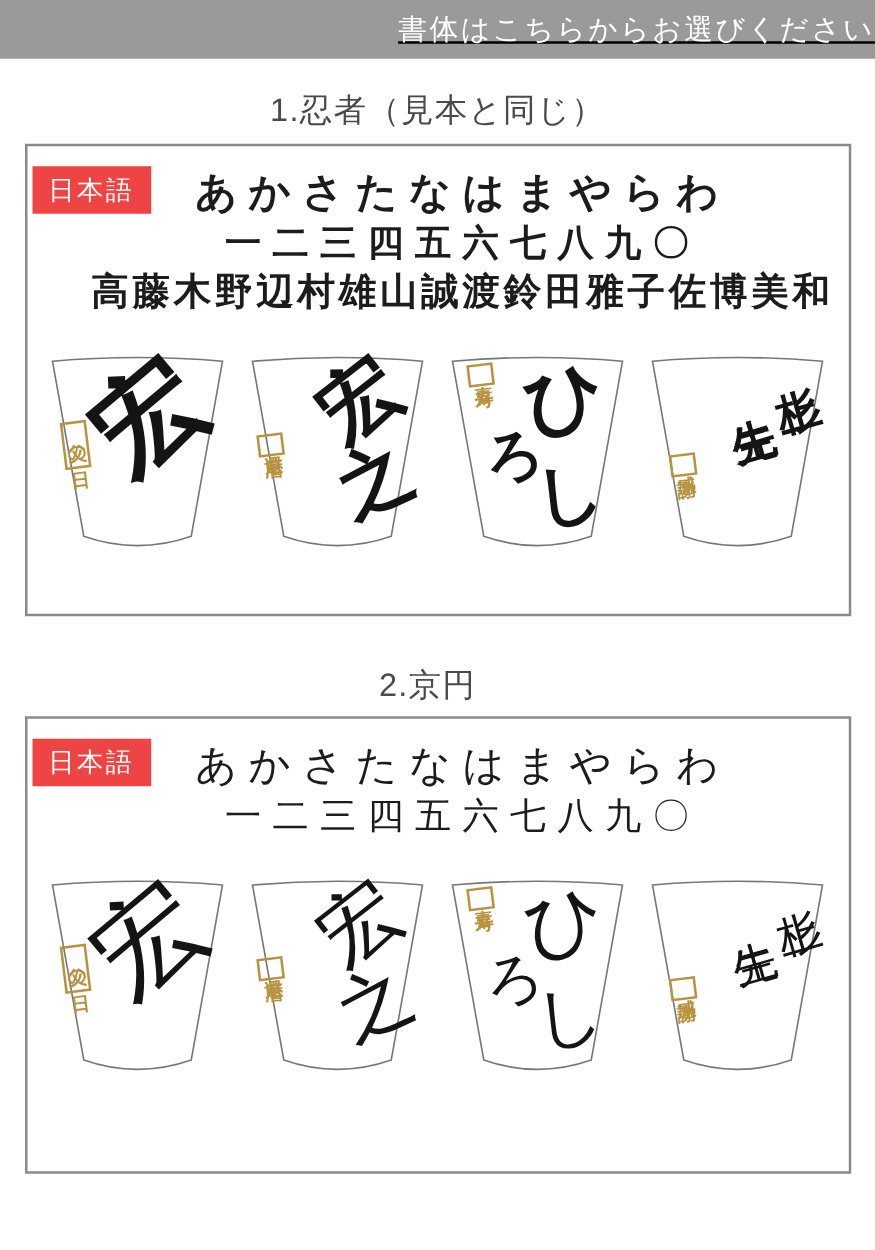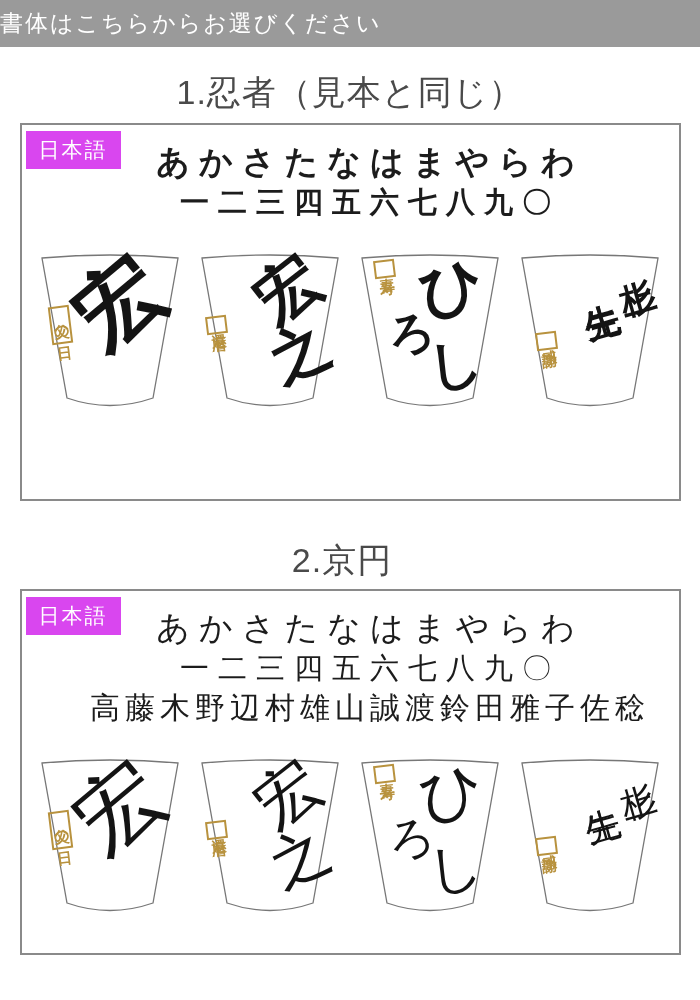--- a/index.html
+++ b/index.html
@@ -1,43 +1,43 @@
 <!DOCTYPE html>
 <html><head>
 <meta charset="utf-8">
 <style>
   * { box-sizing: border-box; margin: 0; padding: 0; }
   html, body { width: 700px; background: #ffffff; font-family: "Liberation Sans", sans-serif; }
   body { height: 1000px; overflow: hidden; }
 
   .header-bar {
     width: 700px; height: 47px; background: #9a9a9a;
-    display: flex; align-items: center; justify-content: flex-start;
+    display: flex; align-items: center; justify-content: flex-end; text-decoration: underline;
   }
   .header-bar .htitle {
     color: #ffffff; font-size: 23px; letter-spacing: 2px; font-weight: 400;
   }
 
   .section-title {
-    text-align: center; font-size: 34px; font-weight: 400; color: #4a4a4a;
+    text-align: center; font-size: 26px; font-weight: 400; color: #4a4a4a;
     line-height: 1; letter-spacing: 1px;
   }
   #title-1 { margin: 28px 0 14px 0; }
   #title-2 { margin: 42px 16px 12px 0; }
 
   .sample-box {
     position: relative; margin: 0 auto; width: 661px;
     border: 2px solid #8a8a8a; background: #ffffff; overflow: hidden;
   }
   #box-1 { height: 378px; }
   #box-2 { height: 366px; }
 
   .lang-badge {
-    position: absolute; top: 6px; left: 4px;
-    background: #d946ef; color: #ffffff; font-size: 21px;
+    position: absolute; top: 16px; left: 4px;
+    background: #ef4444; color: #ffffff; font-size: 21px;
     padding: 5px 13px; letter-spacing: 2px;
   }
 
   .sample-line {
     text-align: center; color: #1c1c1c;
     font-family: "DejaVu Serif", "Liberation Serif", serif;
     line-height: 1.3; white-space: nowrap; margin-left: 40px;
   }
   .line-kana    { margin-top: 16px; font-size: 33px; letter-spacing: 9px; }
   .line-numbers { font-size: 29px; letter-spacing: 9px; }
@@ -95,20 +95,21 @@
 <div class="header-bar">
   <span class="htitle">書体はこちらからお選びください</span>
 </div>
 
 <h2 class="section-title" id="title-1">1.忍者（見本と同じ）</h2>
 
 <div class="sample-box ninja" id="box-1">
   <span class="lang-badge">日本語</span>
   <div class="sample-line line-kana">あかさたなはまやらわ</div>
   <div class="sample-line line-numbers">一二三四五六七八九〇</div>
+  <div class="sample-line line-kanji">高藤木野辺村雄山誠渡鈴田雅子佐博美和</div>
 
   <div class="cups-row">
     <div class="cup cup-1">
       <svg width="152" height="170" viewBox="0 0 152 170">
         <path d="M8 10 Q76 4 144 10 L119 150 Q76 165 33 150 Z" fill="#ffffff" stroke="#777777" stroke-width="1.3"></path>
       </svg>
       <span class="stamp">父の日</span>
       <span class="main m-a">宏</span>
     </div>
     <div class="cup cup-2">
@@ -138,21 +139,20 @@
     </div>
   </div>
 </div>
 
 <h2 class="section-title" id="title-2">2.京円</h2>
 
 <div class="sample-box kyoen" id="box-2">
   <span class="lang-badge">日本語</span>
   <div class="sample-line line-kana">あかさたなはまやらわ</div>
   <div class="sample-line line-numbers">一二三四五六七八九〇</div>
-  <div class="sample-line line-kanji">高藤木野辺村雄山誠渡鈴田雅子佐稔</div>
 
   <div class="cups-row">
     <div class="cup cup-1">
       <svg width="152" height="170" viewBox="0 0 152 170">
         <path d="M8 10 Q76 4 144 10 L119 150 Q76 165 33 150 Z" fill="#ffffff" stroke="#777777" stroke-width="1.3"></path>
       </svg>
       <span class="stamp">父の日</span>
       <span class="main m-a">宏</span>
     </div>
     <div class="cup cup-2">

